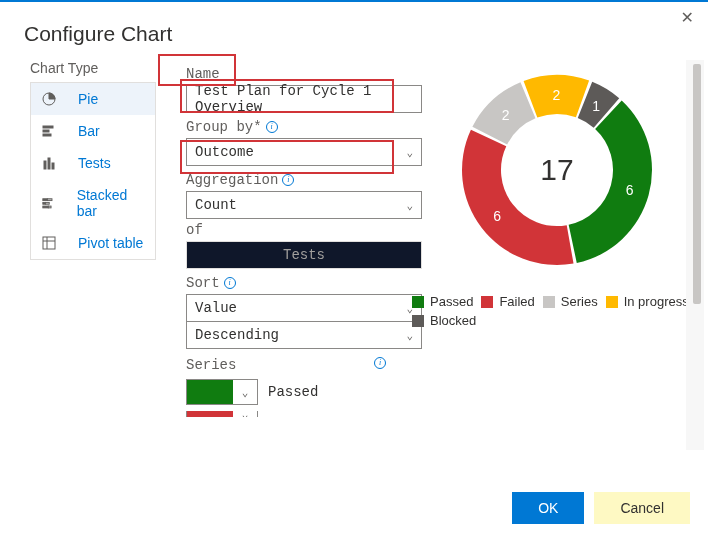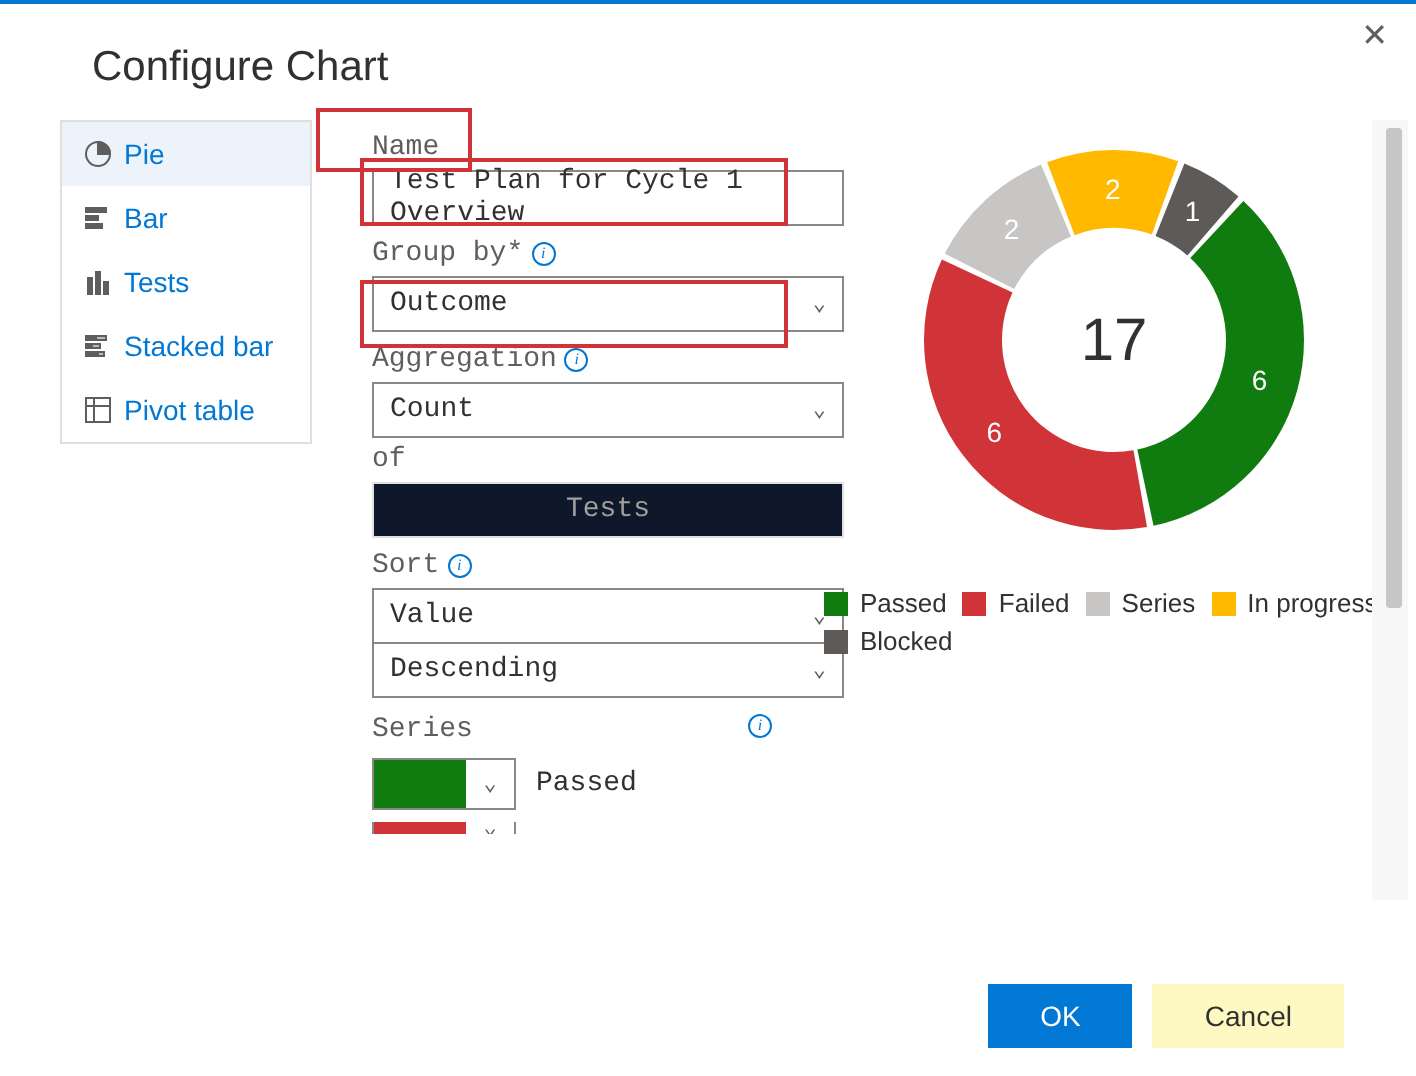--- a/index.html
+++ b/index.html
@@ -1,25 +1,25 @@
 <!DOCTYPE html>
 <html><head>
 <meta charset="utf-8">
 <style>
   * { box-sizing: border-box; }
   html, body { margin:0; padding:0; width:708px; height:538px; font-family:"Segoe UI", Arial, sans-serif; font-size:14px; color:#323130; background:#fff; }
   .dialog { width:708px; height:538px; position:relative; background:#fff; border-top:2px solid #0078d4; }
   .close-btn { position:absolute; top:6px; right:14px; font-size:16px; color:#605e5c; cursor:pointer; }
-  .title { font-size:21px; font-weight:400; padding:20px 30px 14px 46px; }
+  .title { font-size:21px; font-weight:400; padding:20px 30px 14px 24px; }
   .body { display:flex; padding:0 6px 0 30px; height:390px; }
   
   .left { width:126px; flex:0 0 126px; }
   .section-label { font-size:14px; color:#605e5c; margin-bottom:6px; }
   .chart-list { border:1px solid #e1dfdd; width:126px; }
-  .chart-item { display:flex; align-items:center; gap:5px; padding:8px 10px; color:#0078d4; cursor:pointer; background:#fff; }
+  .chart-item { display:flex; align-items:center; gap:21px; padding:8px 10px; color:#0078d4; cursor:pointer; background:#fff; }
   .chart-item.selected { background:#edf3fa; }
   .chart-item .icon { width:16px; height:16px; display:flex; align-items:center; justify-content:center; }
   .chart-item svg { stroke:#605e5c; fill:none; }
   
   .middle { width:208px; flex:0 0 208px; margin-left:30px; position:relative;font-family:Liberation Mono, monospace; }
   .flabel { color:#605e5c; font-size:14px; margin-top:6px; display:flex; align-items:center; gap:4px; }
   .info-ic { display:inline-flex; width:12px; height:12px; border:1px solid #0078d4; border-radius:50%; color:#0078d4; font-size:8px; align-items:center; justify-content:center; font-style:normal; line-height:1; }
   .info-ic::before { content:"i"; font-family:serif; font-style:italic; }
   .textbox, .select { width:236px; height:28px; border:1px solid #8a8886; background:#fff; padding:0 8px; font-size:14px; display:flex; align-items:center; justify-content:space-between; margin-top:3px; }
   .select .chev { font-size:11px; color:#605e5c; }
@@ -37,35 +37,36 @@
   
   .right { flex:1; padding-left:18px; position:relative; }
   .chart-wrap { display:flex; justify-content:center; }
   .chart-svg { display:block; }
   .legend { display:flex; flex-wrap:wrap; gap:4px 8px; margin-top:14px; font-size:13px; }
   .legend-item { display:flex; align-items:center; gap:6px; }
   .lg-sw { width:12px; height:12px; }
   .scroll { position:absolute; right:-2px; top:0; width:18px; height:100%; background:#f7f7f7; }
   .scroll-thumb { position:absolute; right:3px; top:4px; width:8px; height:240px; background:#c8c6c4; border-radius:2px; }
   
-  .footer { position:absolute; bottom:14px; right:36px; display:flex; gap:10px; }
+  .footer { position:absolute; bottom:14px; right:18px; display:flex; gap:10px; }
   .btn { height:32px; padding:0 26px; border:none; font-size:14px; cursor:pointer; }
   .btn-primary { background:#0078d4; color:#fff; }
   .btn-default { background:#fef9c3; color:#323130; }
 </style>
 </head>
 <body>
 
 <div class="dialog">
   <span class="close-btn">✕</span>
   <div class="title">Configure Chart</div>
 
   <div class="body">
 
     <div class="left">
+      <div class="section-label">Chart Type</div>
       <div class="chart-list" id="chart-list">
           <div class="chart-item selected">
             <span class="icon">
               <svg viewBox="0 0 16 16">
                 <circle cx="8" cy="8" r="6"></circle>
                 <path d="M8 2 A6 6 0 0 1 14 8 L8 8 Z" fill="#605e5c"></path>
               </svg>
             </span>
             <span>Pie</span>
           </div>

